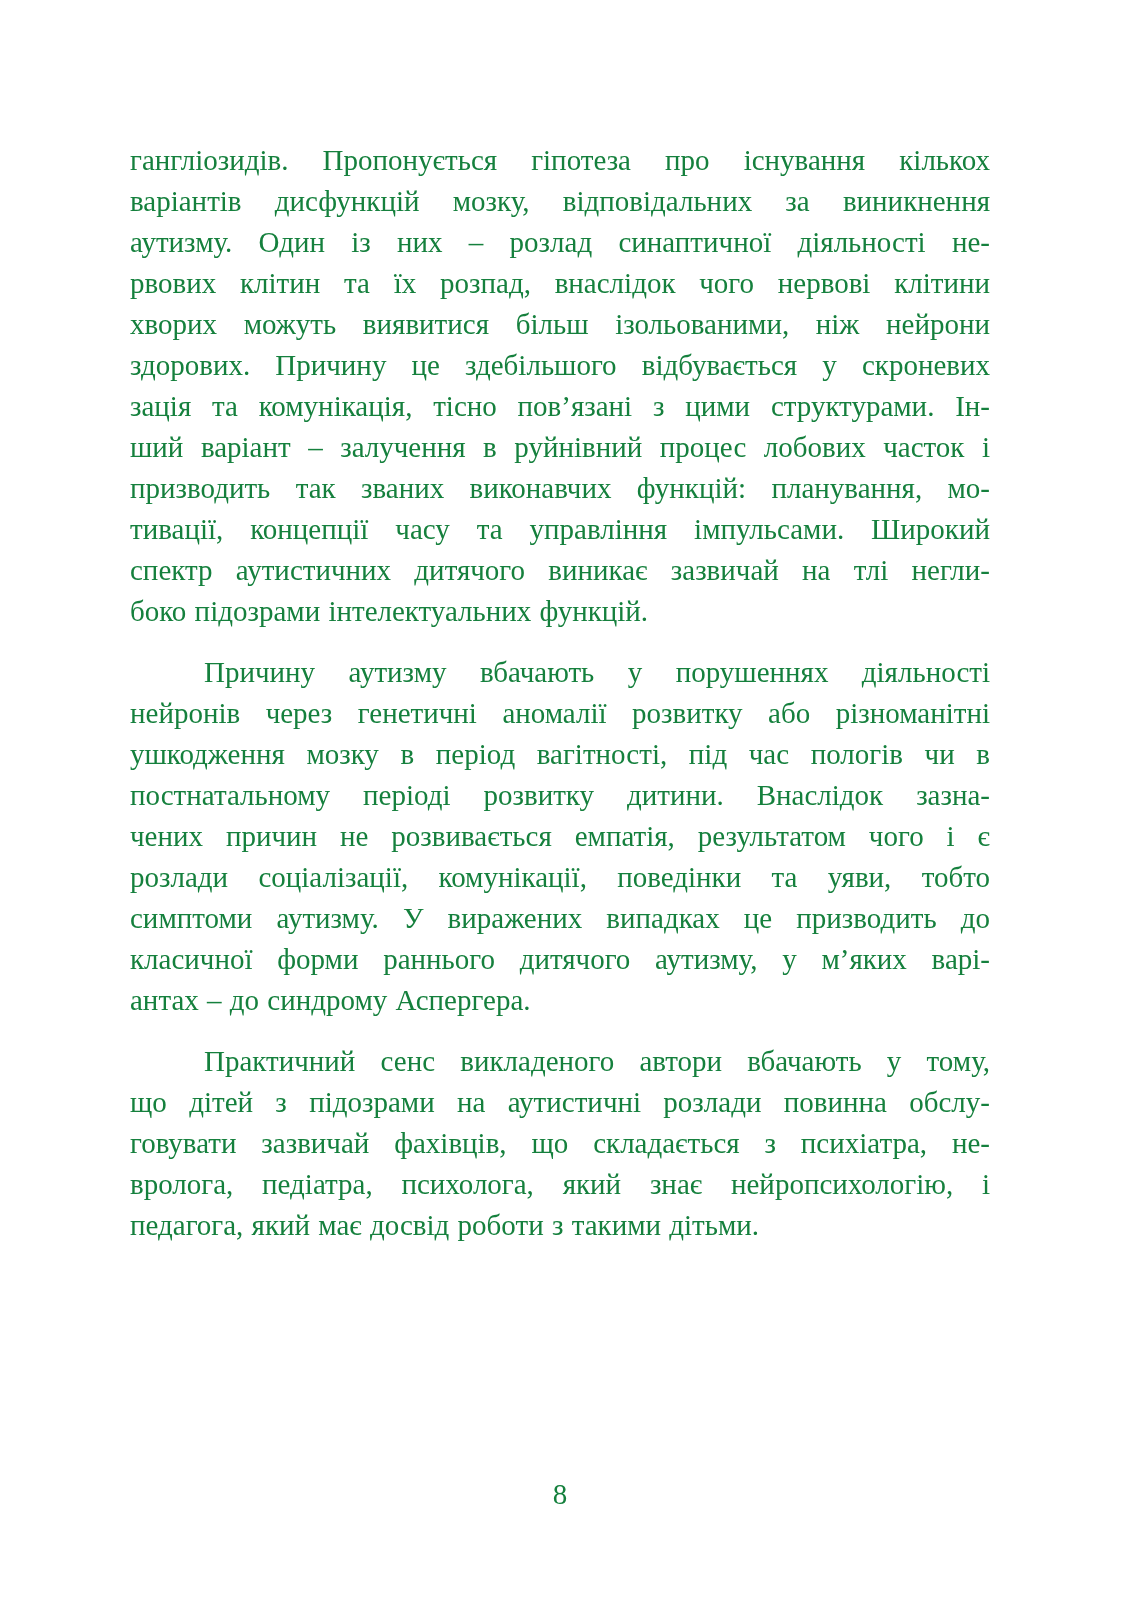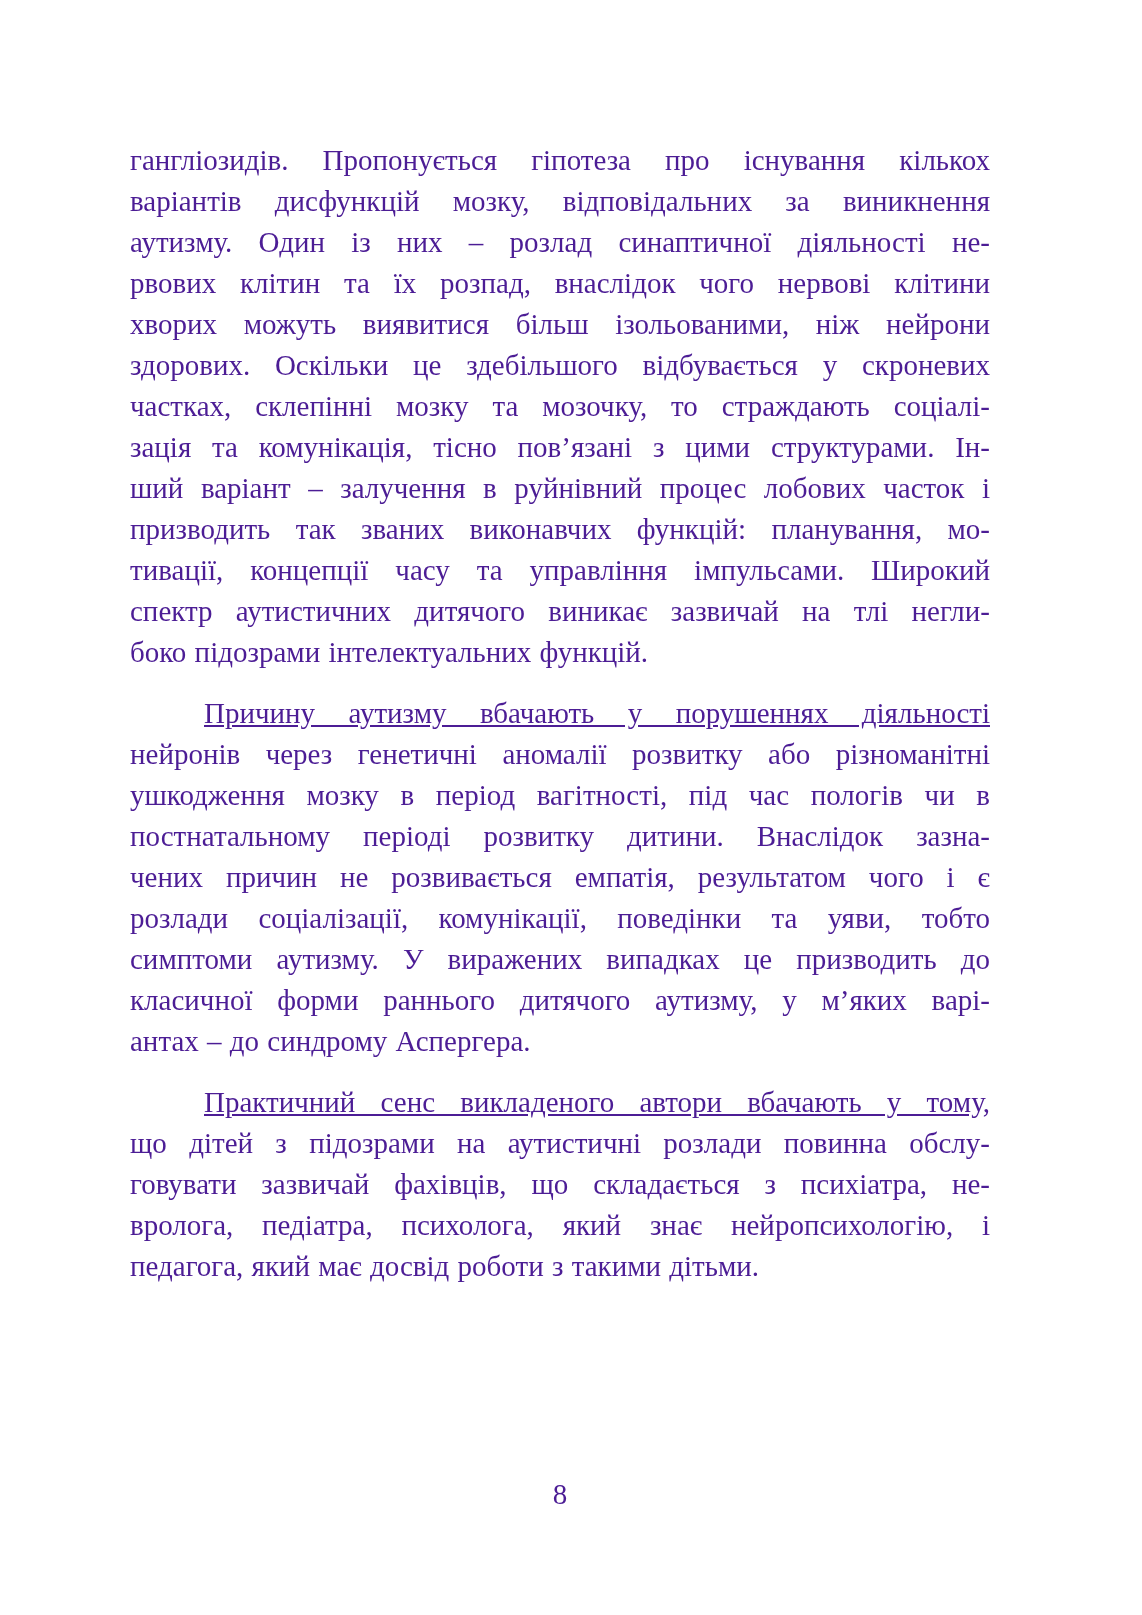--- a/index.html
+++ b/index.html
@@ -5,21 +5,21 @@
   html, body {
     margin: 0;
     padding: 0;
     background: #ffffff;
   }
   .page {
     position: relative;
     width: 1142px;
     height: 1615px;
     background: #ffffff;
-    color: #4c1d95;
+    color: #15803d;
     font-family: "Liberation Serif", "DejaVu Serif", serif;
     overflow: hidden;
   }
   .content {
     position: absolute;
     left: 130px;
     top: 140px;
     width: 860px;
   }
   .para {
@@ -31,21 +31,20 @@
   .line {
     text-align: justify;
     white-space: normal;
   }
   .line.j {
     
     text-align-last: justify;
   }
   .line.ind {
     text-indent: 74px;
-    text-decoration: underline;
   }
   .page-number {
     position: absolute;
     top: 1478px;
     left: 130px;
     width: 860px;
     text-align: center;
     font-size: 29px;
     font-family: "Liberation Serif", "DejaVu Serif", serif;
   }
@@ -54,22 +53,21 @@
 <body>
 
 <div class="page">
   <div class="content">
       <div class="para">
         <div class="line j">гангліозидів. Пропонується гіпотеза про існування кількох</div>
         <div class="line j">варіантів дисфункцій мозку, відповідальних за виникнення</div>
         <div class="line j">аутизму. Один із них – розлад синаптичної діяльності не-</div>
         <div class="line j">рвових клітин та їх розпад, внаслідок чого нервові клітини</div>
         <div class="line j">хворих можуть виявитися більш ізольованими, ніж нейрони</div>
-        <div class="line j">здорових. Оскільки це здебільшого відбувається у скроневих</div>
-        <div class="line j">частках, склепінні мозку та мозочку, то страждають соціалі-</div>
+        <div class="line j">здорових. Причину це здебільшого відбувається у скроневих</div>
         <div class="line j">зація та комунікація, тісно пов’язані з цими структурами. Ін-</div>
         <div class="line j">ший варіант – залучення в руйнівний процес лобових часток і</div>
         <div class="line j">призводить так званих виконавчих функцій: планування, мо-</div>
         <div class="line j">тивації, концепції часу та управління імпульсами. Широкий</div>
         <div class="line j">спектр аутистичних дитячого виникає зазвичай на тлі негли-</div>
         <div class="line">боко підозрами інтелектуальних функцій.</div>
       </div>
       <div class="para">
         <div class="line j ind">Причину аутизму вбачають у порушеннях діяльності</div>
         <div class="line j">нейронів через генетичні аномалії розвитку або різноманітні</div>

